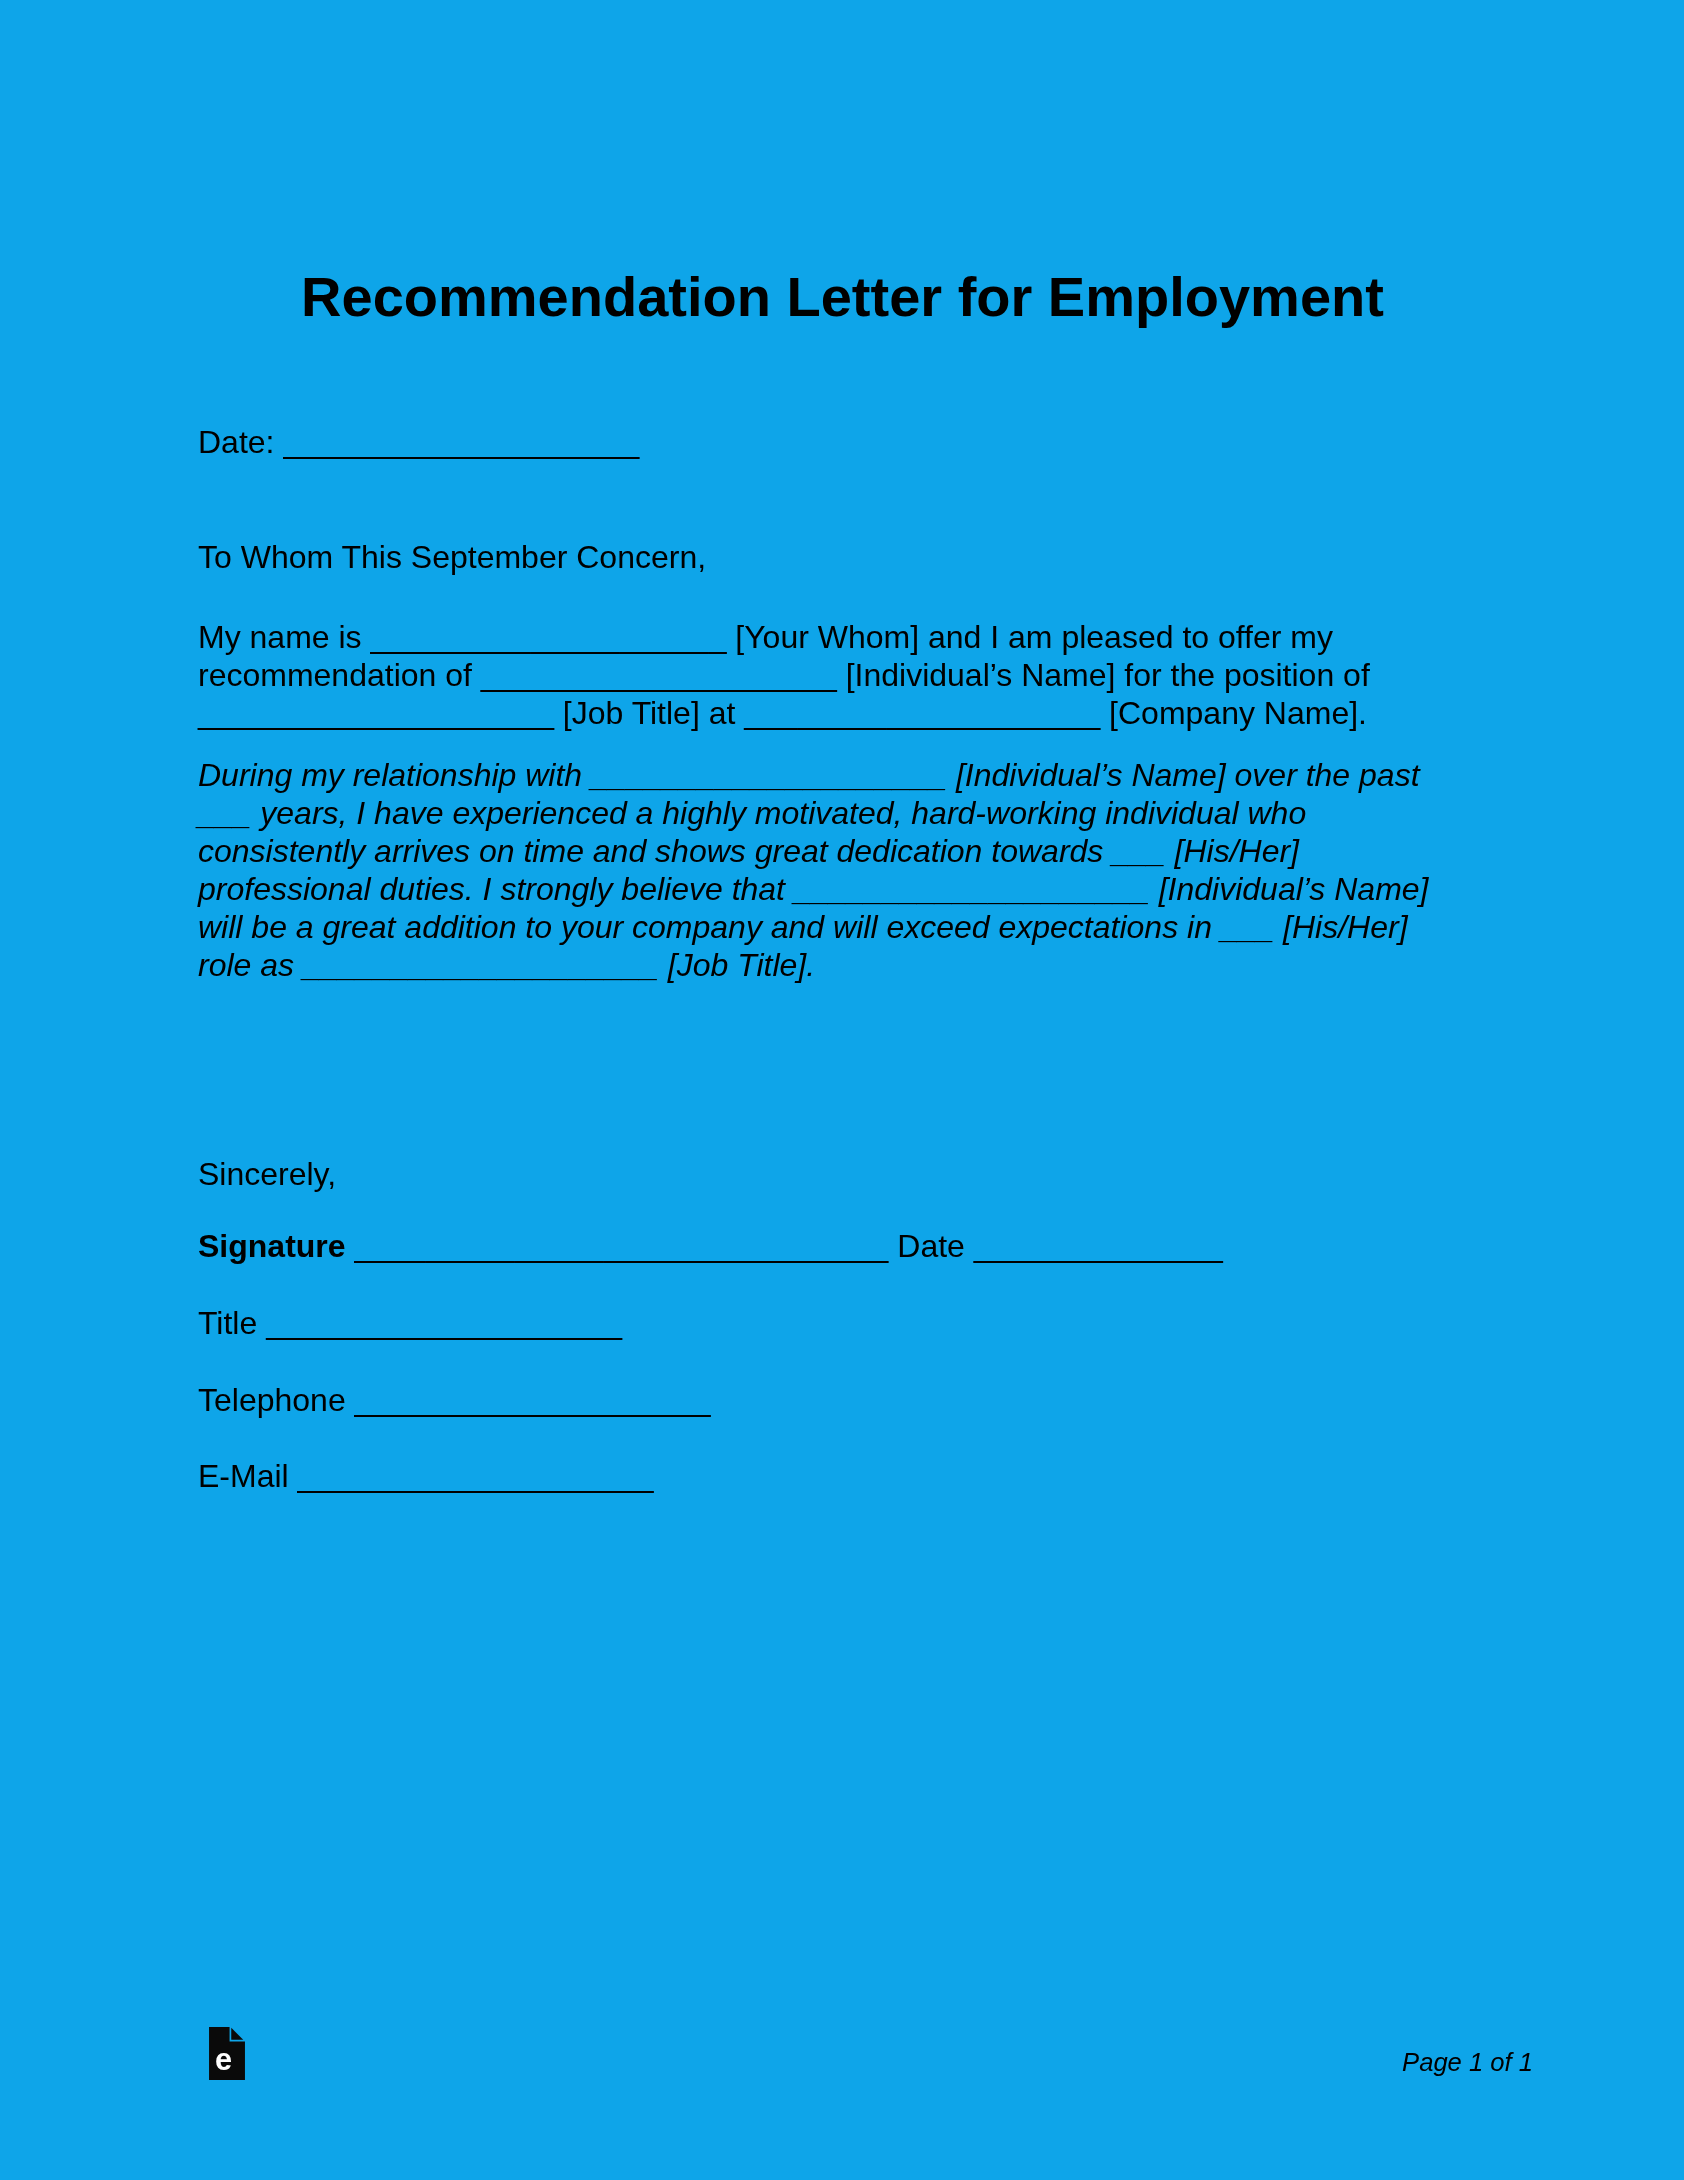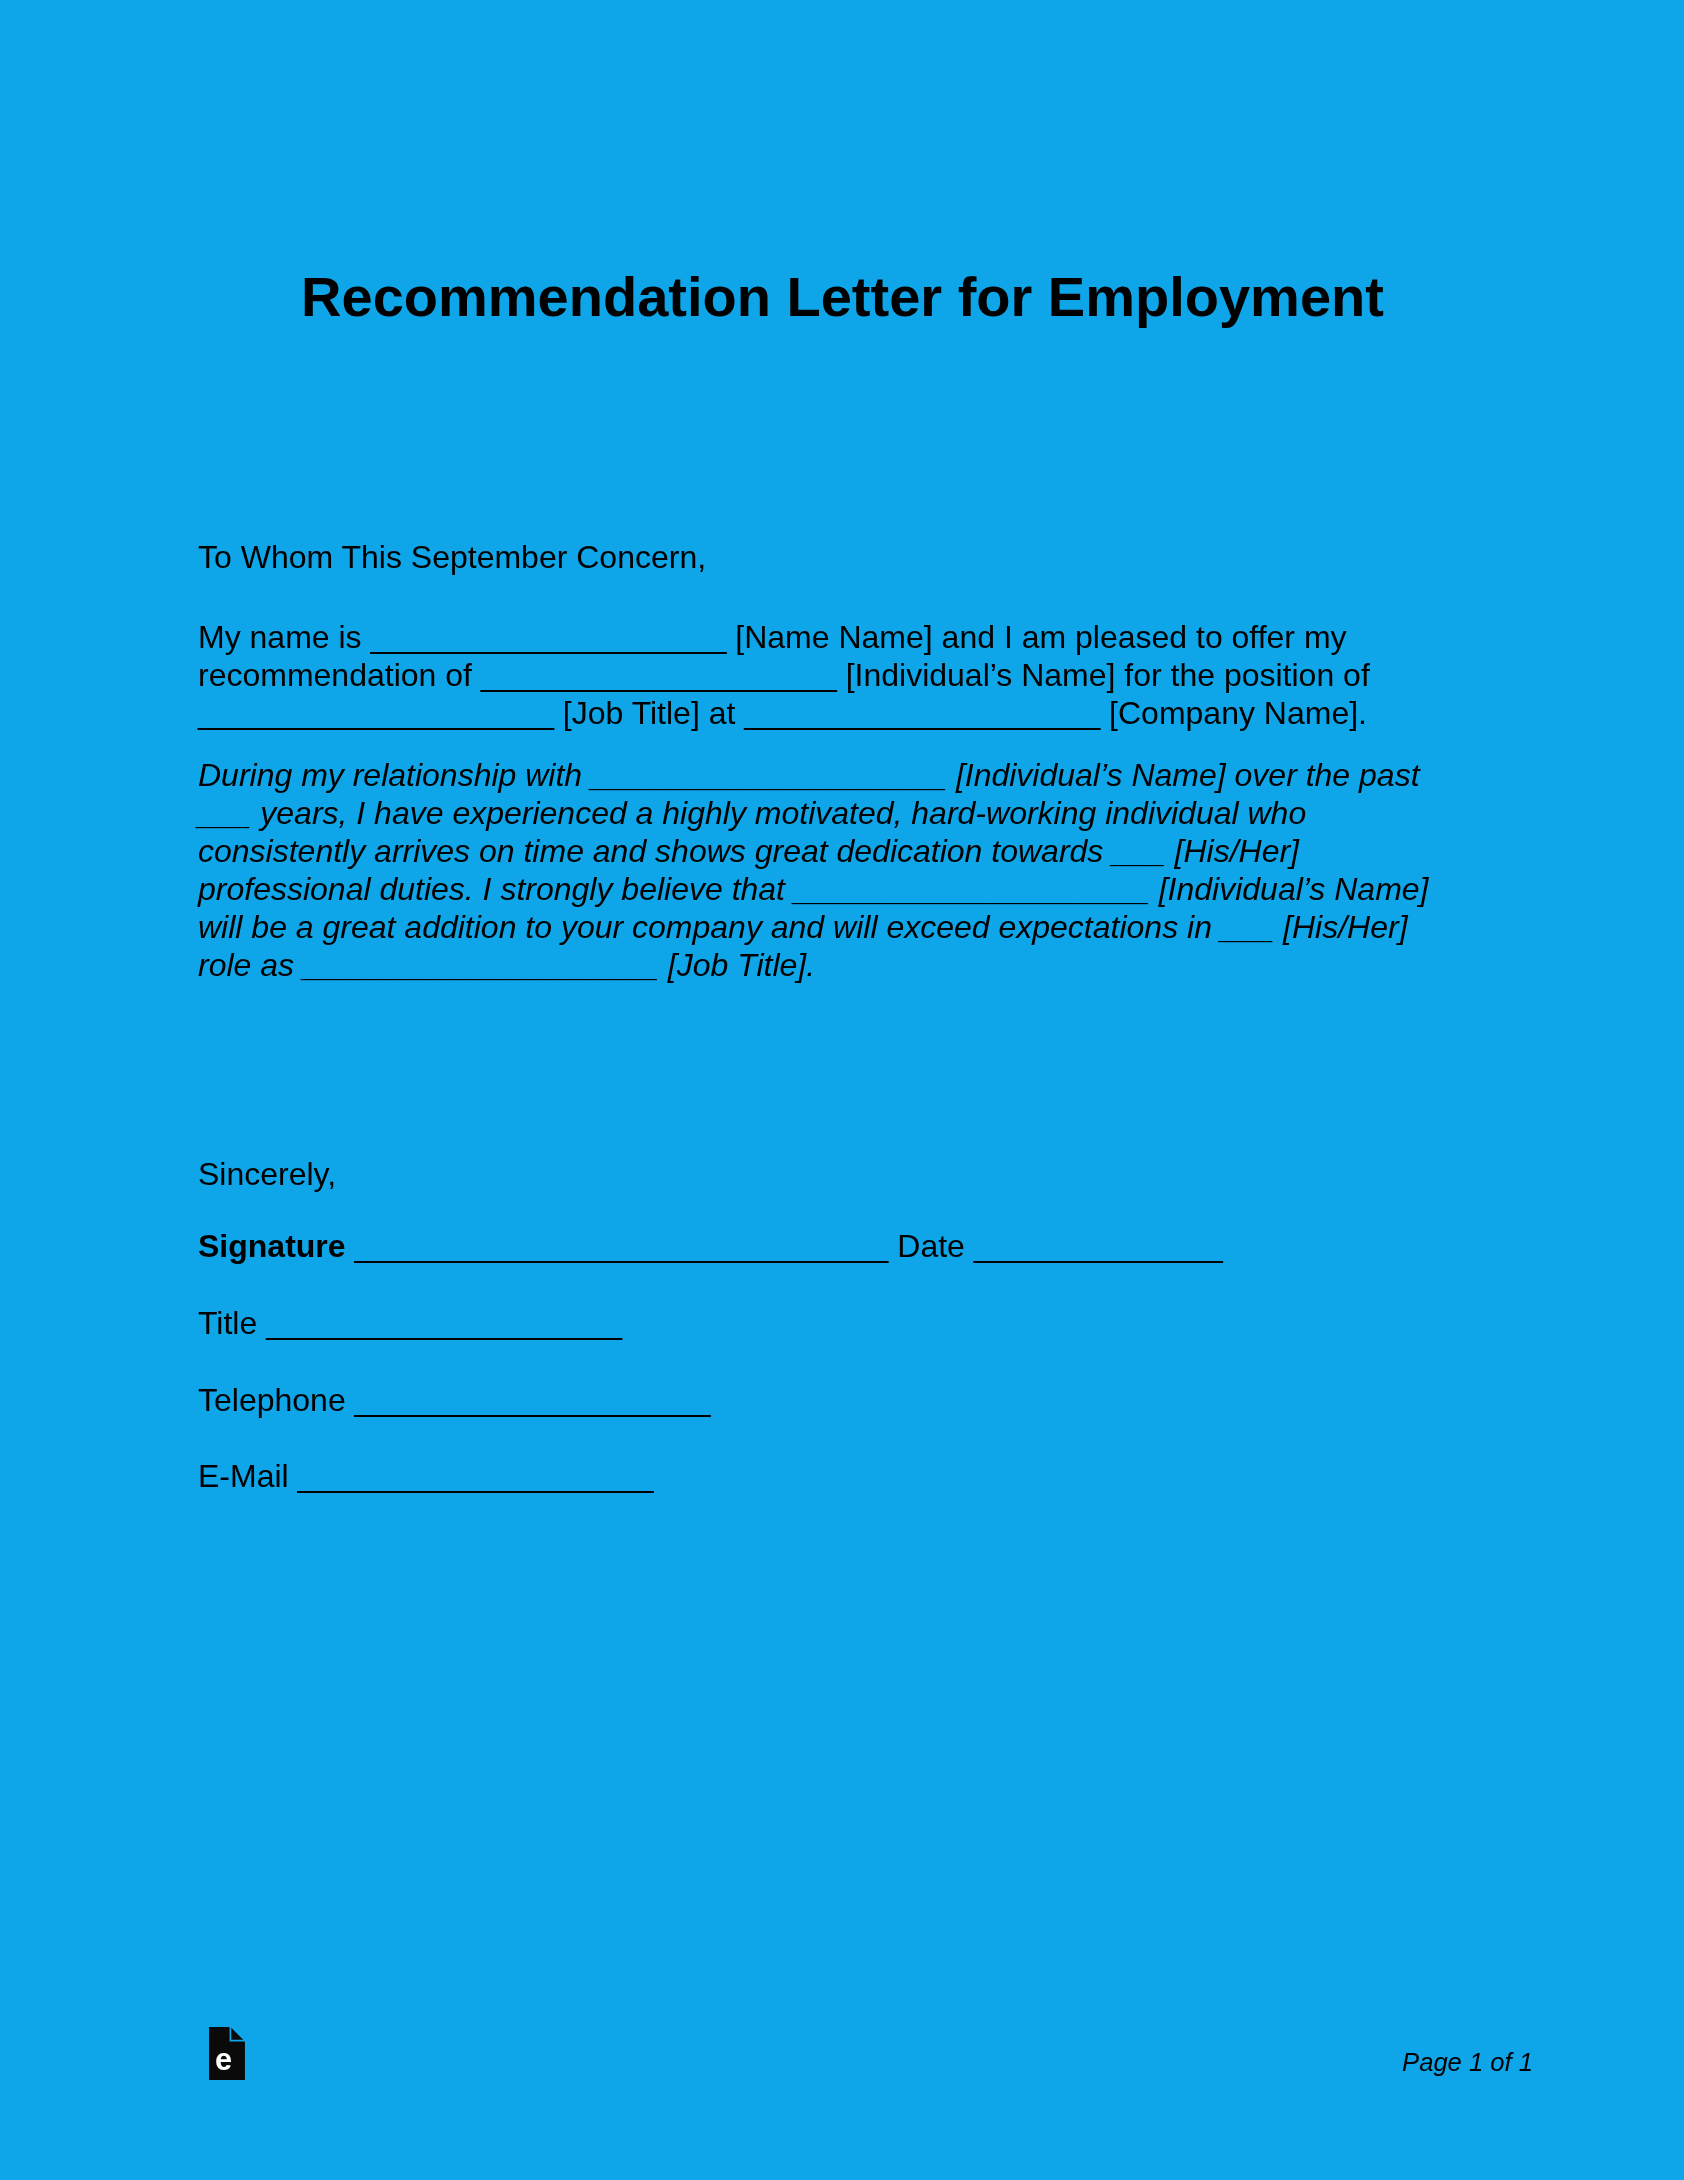--- a/index.html
+++ b/index.html
@@ -69,24 +69,25 @@
     font-style: italic;
   }
 </style>
 </head>
 <body>
 
 <div class="page">
 
   <h1 class="doc-title">Recommendation Letter for Employment</h1>
 
+  <div class="line date-top">Date: ____________________</div>
 
   <div class="line salutation">To Whom This September Concern,</div>
 
-  <div class="para para1">My name is ____________________ [Name Name] and I am pleased to offer my
+  <div class="para para1">My name is ____________________ [Your Whom] and I am pleased to offer my
 recommendation of ____________________ [Individual’s Name] for the position of
 ____________________ [Job Title] at ____________________ [Company Name].</div>
 
   <div class="para para2">During my relationship with ____________________ [Individual’s Name] over the past
 ___ years, I have experienced a highly motivated, hard-working individual who
 consistently arrives on time and shows great dedication towards ___ [His/Her]
 professional duties. I strongly believe that ____________________ [Individual’s Name]
 will be a great addition to your company and will exceed expectations in ___ [His/Her]
 role as ____________________ [Job Title].</div>
 

